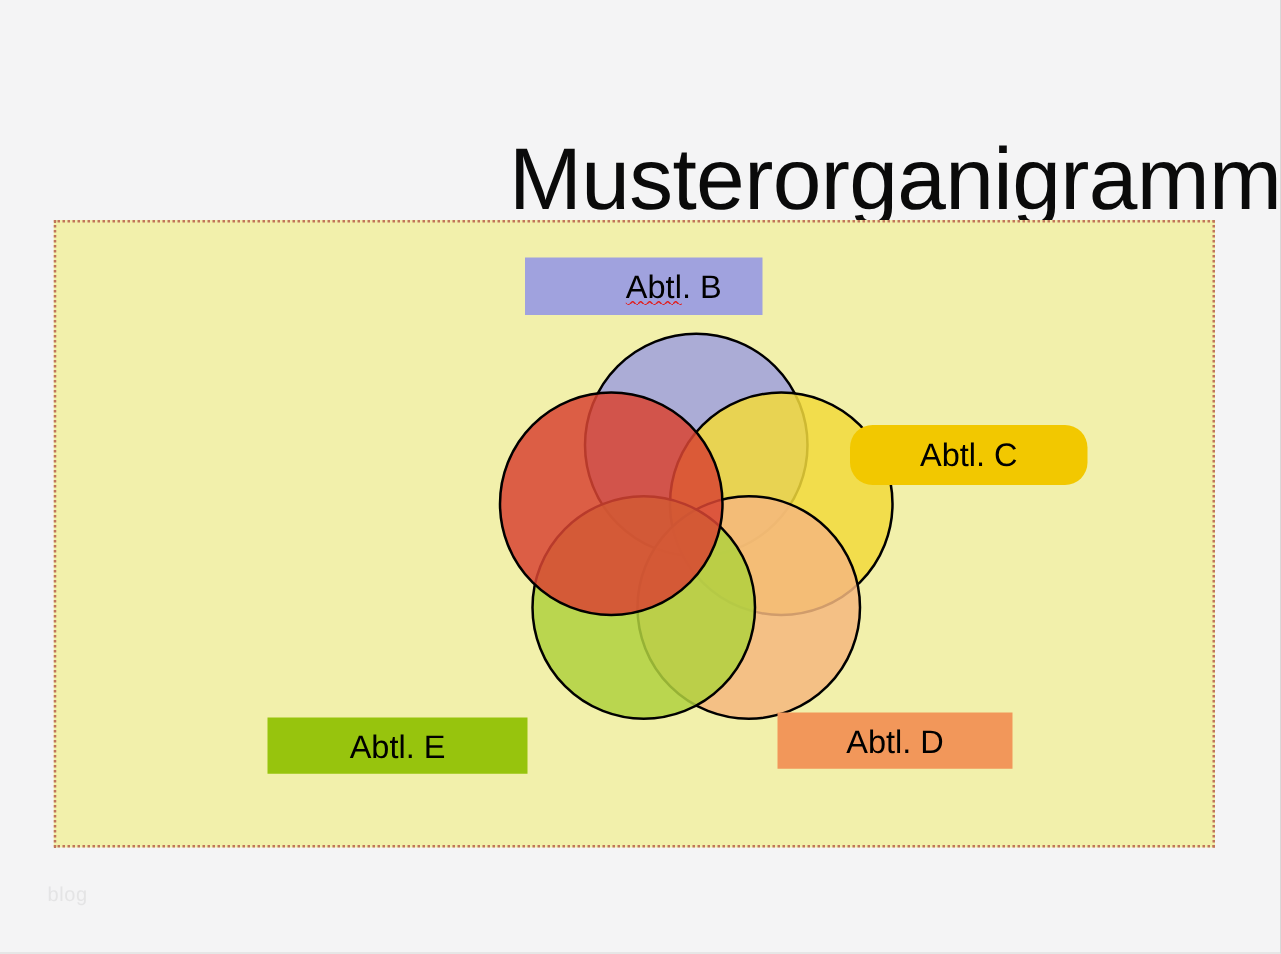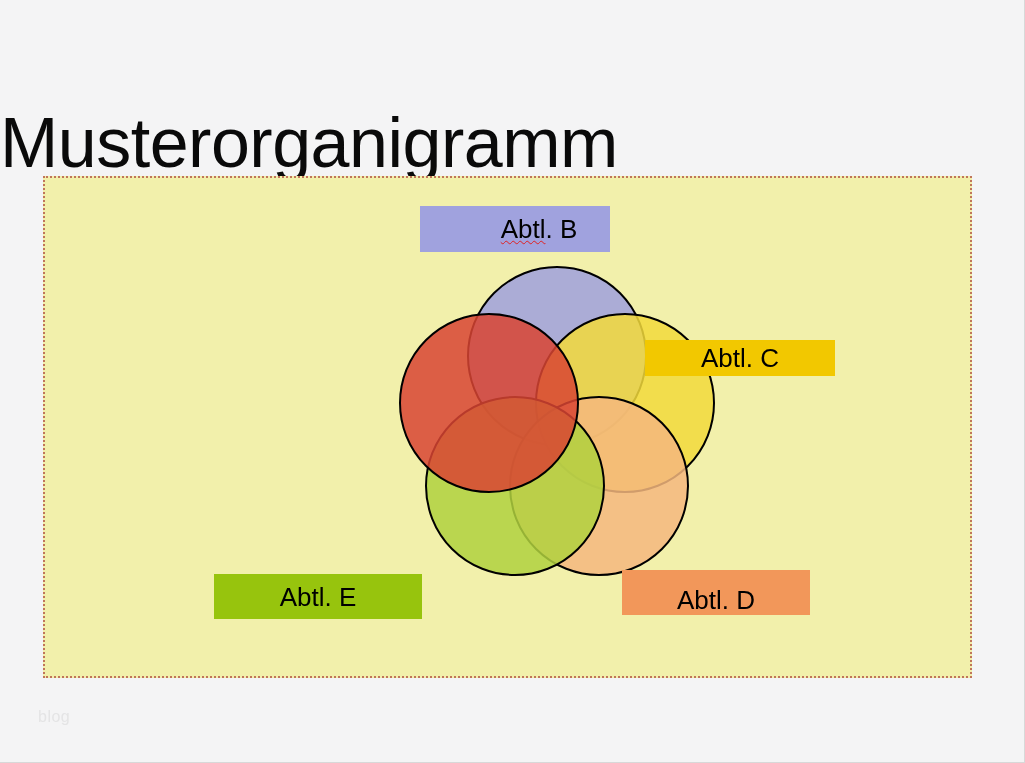--- a/index.html
+++ b/index.html
@@ -20,21 +20,21 @@
     box-sizing: border-box;
     overflow: hidden;
   }
 
   
   #slide-title {
     position: absolute;
     left: 0;
     top: 54px;
     width: 1025px;
-    text-align: left;
+    text-align: right;
     font-size: 70px;
     line-height: 84px;
     font-weight: 400;
     color: #0a0a0a;
     letter-spacing: -0.5px;
     white-space: nowrap;
   }
 
   
   #content-panel {
@@ -79,22 +79,22 @@
   .dept-box .misspelled {
     text-decoration-line: underline;
     text-decoration-style: wavy;
     text-decoration-color: #e02020;
     text-decoration-thickness: 1px;
     text-underline-offset: 2px;
   }
 
   #dept-box-a { left: 105px; top: 161px;  width: 190px; height: 44px; background: #d84432; }
   #dept-box-b { left: 375px; top: 28px;   width: 190px; height: 46px; background: #a0a2de; padding-left: 48px; }
-  #dept-box-c { left: 600px; top: 162px;  width: 190px; height: 36px; background: #f2c800; }
-  #dept-box-d { left: 577px; top: 392px;  width: 188px; height: 45px; background: #f2975a; align-items: flex-end; }
+  #dept-box-c { left: 635px; top: 162px;  width: 190px; height: 48px; background: #f2c800; border-radius: 18px; }
+  #dept-box-d { left: 577px; top: 392px;  width: 188px; height: 45px; background: #f2975a; }
   #dept-box-e { left: 169px; top: 396px;  width: 208px; height: 45px; background: #97c40d; }
 
   
   #watermark {
     position: absolute;
     left: 38px;
     top: 708px;
     font-size: 16px;
     line-height: 18px;
     color: #e4e4e5;

